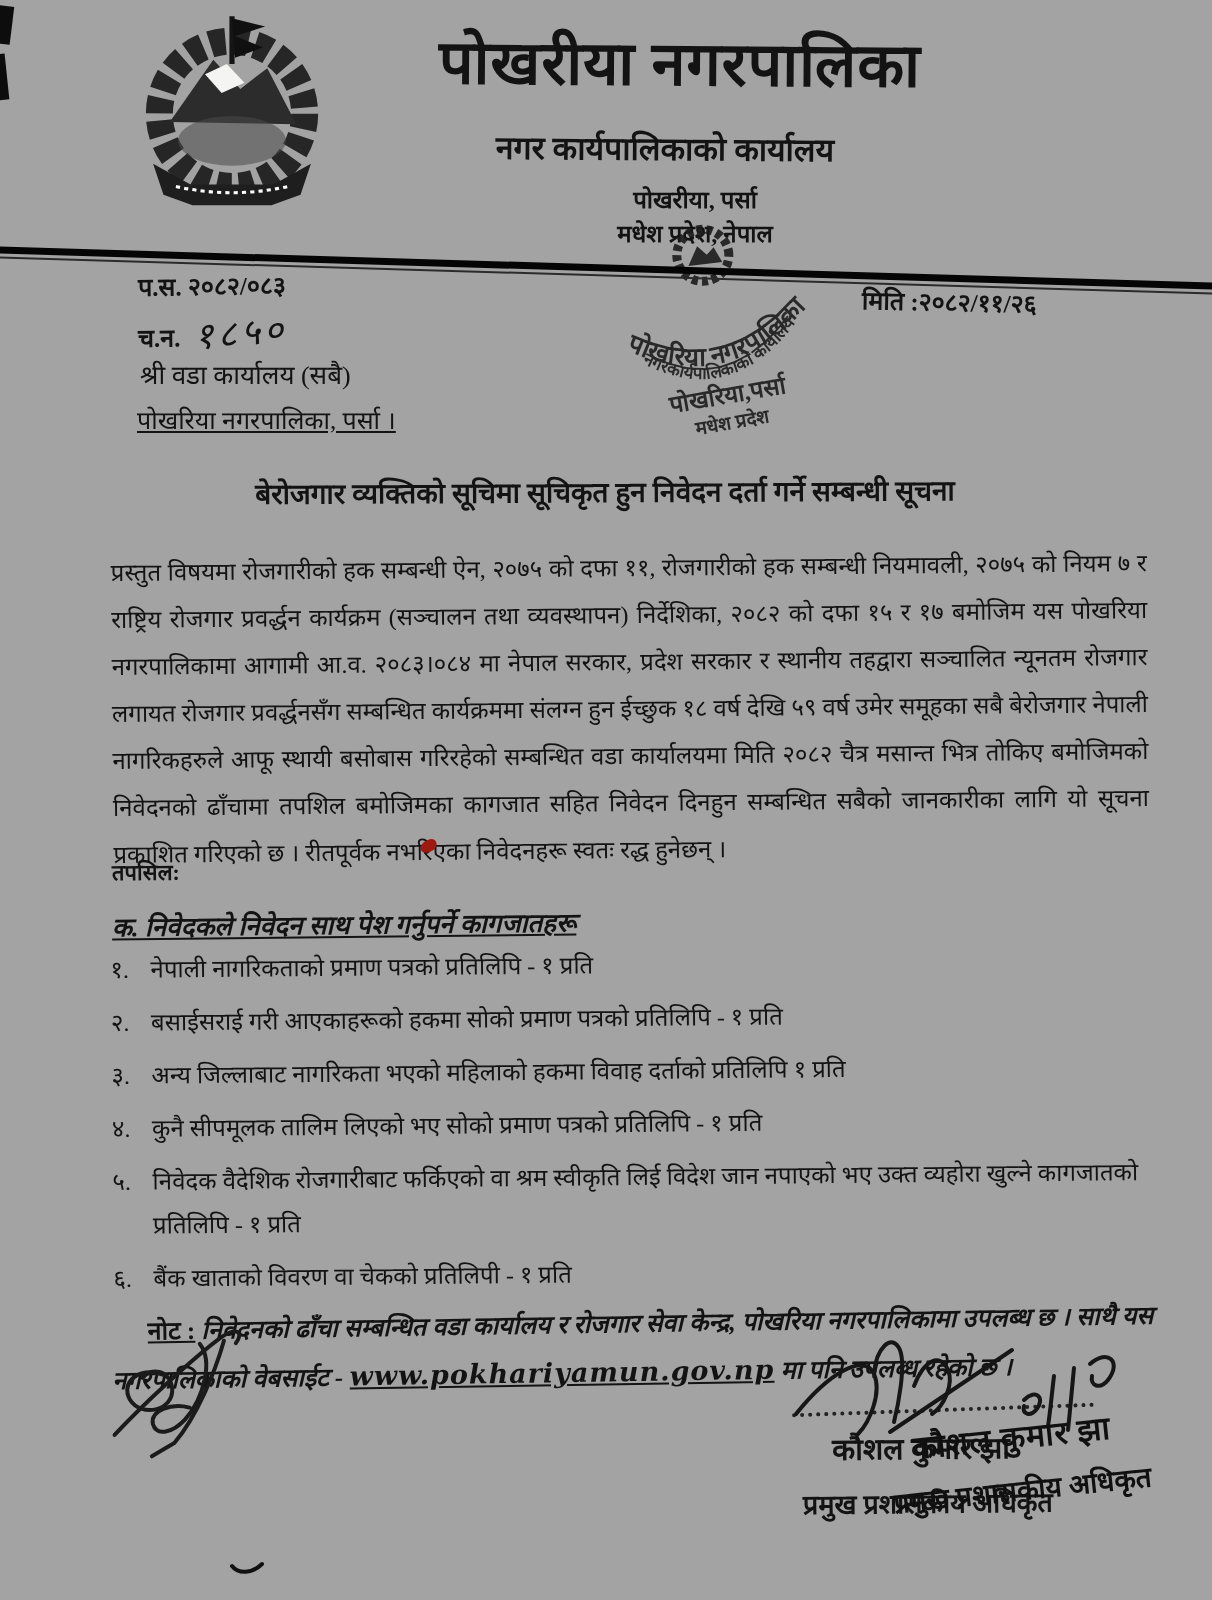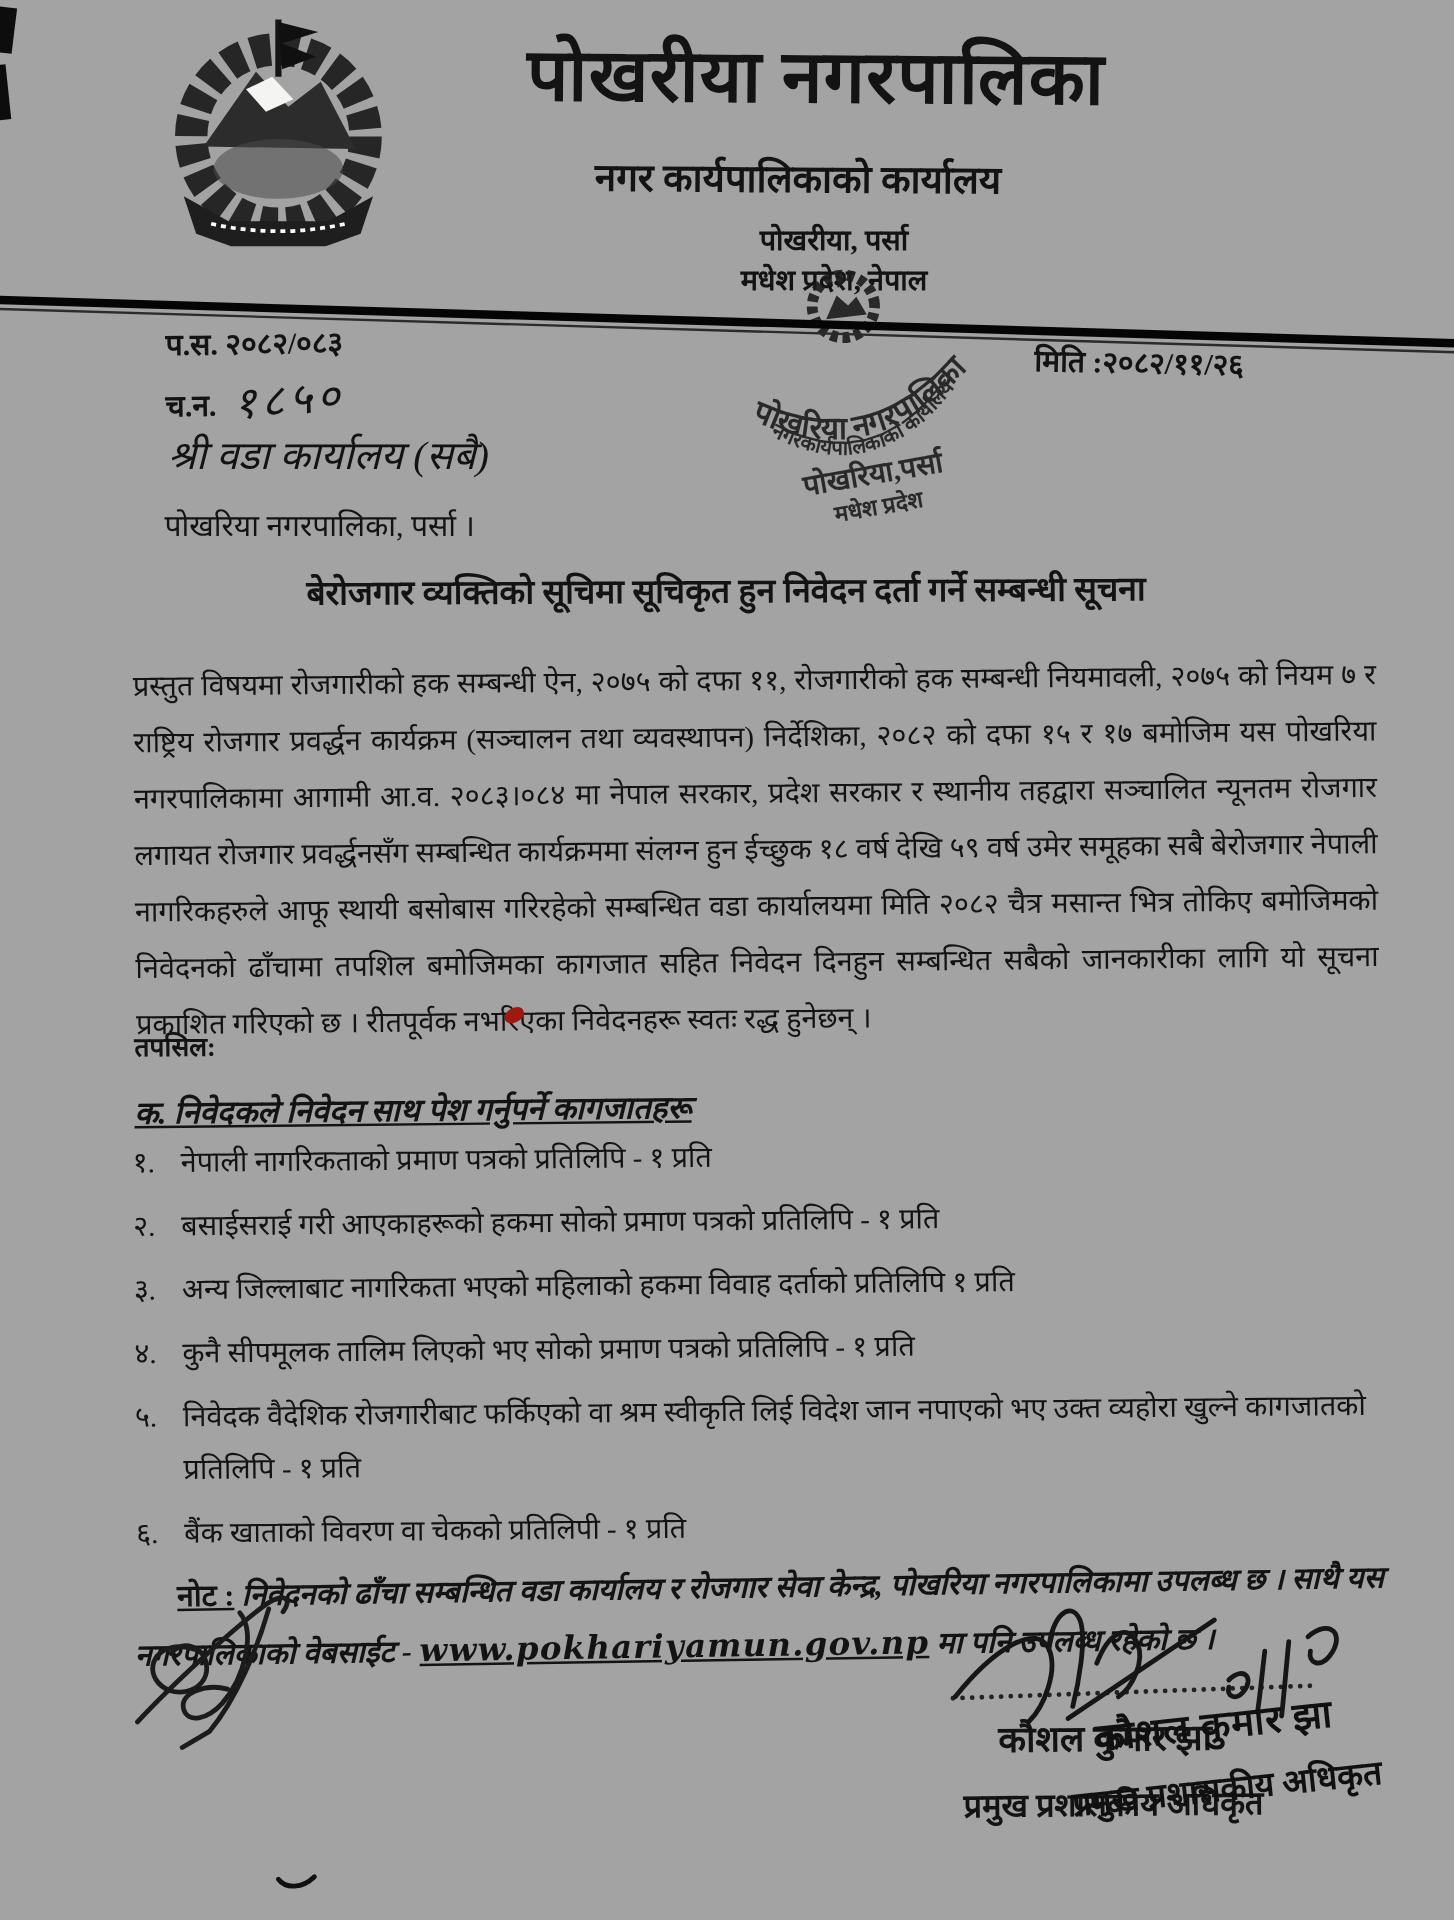--- a/index.html
+++ b/index.html
@@ -21,22 +21,22 @@
   .divider{top:246px; left:-18px; width:1262px; transform:rotate(1.7deg);
     transform-origin:left center;}
   .divider .thick{height:7px; background:#050505;}
   .divider .thin{height:2px; background:#2b2b2b; margin-top:3px;}
   
   .ps{top:268px; left:138px; font-size:25px; font-weight:bold; transform:rotate(-.8deg);}
   .chalani{top:306px; left:138px; font-size:25px; font-weight:bold; transform:rotate(-.8deg);}
   .chalani .hand{font-size:37px; font-weight:normal; font-style:italic;
     display:inline-block; transform:rotate(-4deg); margin-left:14px; letter-spacing:4px;}
   .date{top:284px; left:862px; font-size:25px; font-weight:bold; transform:rotate(1.2deg);}
-  .recip1{top:356px; left:140px; font-size:33px;font-style:italic;}
-  .recip2{top:420px; left:137px; font-size:25px;}
+  .recip1{top:356px; left:140px; font-size:26px;}
+  .recip2{top:402px; left:137px; font-size:25px;text-decoration:underline;}
   
   .subject{top:472px; left:90px; width:1030px; text-align:center;
     font-size:28px; font-weight:bold; transform:rotate(-.3deg);}
   .body-par{top:545px; left:112px; width:1036px; font-size:24px;
     line-height:47px; text-align:justify; transform:rotate(-.55deg);}
   .tapasil{top:856px; left:112px; font-size:22px; font-weight:bold; transform:rotate(-.5deg);}
   .sec-head{top:906px; left:112px; font-size:26px; font-weight:bold; font-style:italic;
     text-decoration:underline; transform:rotate(-.6deg);}
   .doc-list{top:943px; left:112px; width:1032px; transform:rotate(-.55deg);}
   .doc-item{position:relative; padding-left:40px; font-size:24px;

